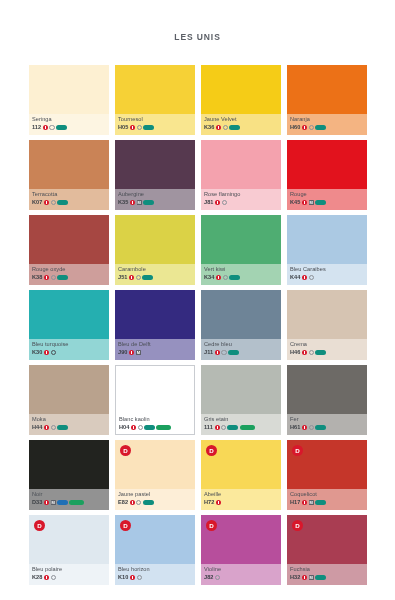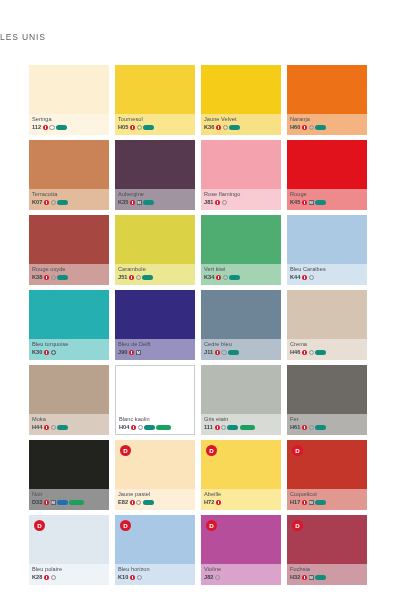--- a/index.html
+++ b/index.html
@@ -13,22 +13,23 @@
 
   .page {
     width: 395px;
     height: 600px;
     position: relative;
     background: #ffffff;
     overflow: hidden;
   }
 
   .page-title {
+    text-align: center;
     font-size: 8.5px;
-    font-weight: normal;
+    font-weight: bold;
     letter-spacing: 0.9px;
     color: #5b5f66;
     padding-top: 32px;
     padding-bottom: 0;
   }
 
   .swatch-grid {
     position: absolute;
     left: 29px;
     top: 65px;

